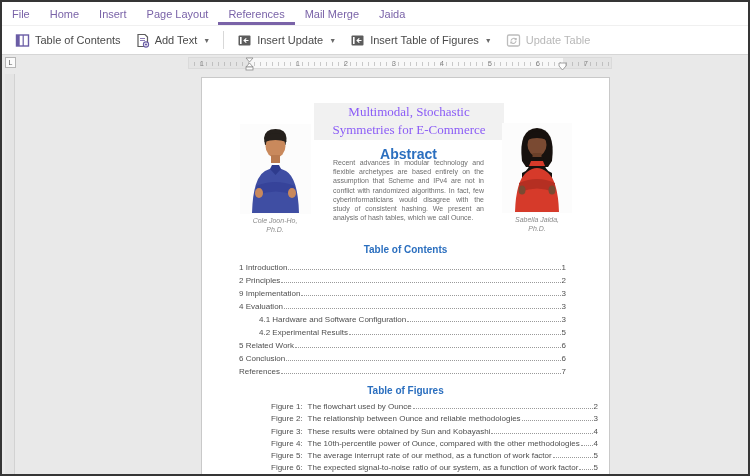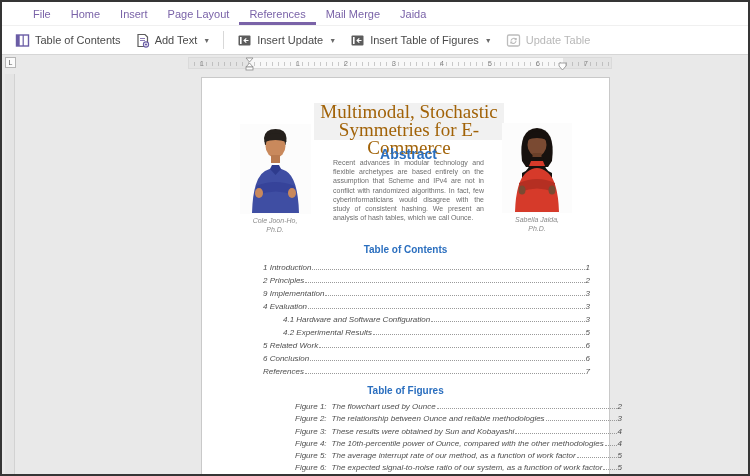--- a/index.html
+++ b/index.html
@@ -5,21 +5,21 @@
   * { box-sizing: border-box; margin: 0; padding: 0; }
   html,body { width: 750px; height: 476px; overflow: hidden; }
   body { font-family: "Liberation Sans", "DejaVu Sans", sans-serif; }
   .window {
     width: 750px; height: 476px; border: 2px solid #353535;
     background: #e9e9e9; position: relative; overflow: hidden;
   }
   
   .tabbar {
     height: 24px; background: #ffffff; display: flex; align-items: stretch;
-    padding-left: 21px; border-bottom: 1px solid #f0f0f0;
+    padding-left: 0; border-bottom: 1px solid #f0f0f0;
   }
   .tab {
     display: flex; align-items: center; padding: 0 10px; font-size: 11px;
     color: #7a63a8; cursor: pointer; border-bottom: 3px solid transparent; padding-top: 3px;
   }
   .tab.active { border-bottom-color: #7a63a8; font-weight: normal; }
   
   .toolbar {
     height: 29px; background: #ffffff; display: flex; align-items: center;
     padding-left: 6px; border-bottom: 1px solid #d6d6d6;
@@ -69,41 +69,41 @@
     border-right: 1px solid #d2d2d2;
   }
   .page {
     position: absolute; left: 199px; top: 3px; width: 409px; height: 520px;
     background: #ffffff; border: 1px solid #c9c9c9; cursor: text;
   }
   
   .title-box {
     position: absolute; left: 112px; top: 25px; width: 190px; height: 37px;
     background: #f1f1f1; font-family: "Liberation Serif", "DejaVu Serif", serif;
-    font-size: 19px; line-height: 18px; color: #a16207; text-align: center;
+    font-size: 13px; line-height: 18px; color: #8b5cf6; text-align: center;
   }
   .photo { position: absolute; }
   .photo svg { display: block; }
   .caption {
     position: absolute; font-size: 7px; font-style: italic; color: #8a8a8a;
     text-align: center; line-height: 8.5px;
   }
   .abstract-heading {
     position: absolute; left: 131px; top: 68px; width: 151px; text-align: center;
     font-size: 14px; font-weight: bold; color: #2b6fbf;
   }
   .abstract-text {
     position: absolute; left: 131px; top: 80px; width: 151px;
     font-size: 7px; line-height: 9.2px; color: #6e6e6e; text-align: justify;
   }
   .section-heading {
     position: absolute; left: 0; width: 100%; text-align: center;
     font-size: 10px; font-weight: bold; color: #2b6fbf;
   }
-  .toc-block, .tof-block { position: absolute; left: 61px; width: 327px; font-style: italic; }
+  .toc-block, .tof-block { position: absolute; left: 37px; width: 327px; }
   .toc-row, .tof-row { display: flex; align-items: flex-end; font-size: 8px; color: #4f4f4f; }
   .toc-row { height: 13px; }
   .tof-row { height: 12.2px; }
   .toc-row.indent { padding-left: 20px; }
   .leader { flex: 1; border-bottom: 1px dotted #9a9a9a; margin: 0 1px 2px 1px; }
   .pageno { flex: 0 0 auto; }
   .tof-fig { flex: 0 0 auto; margin-right: 5px; }
   .label { flex: 0 0 auto; }
 </style>
 </head>

